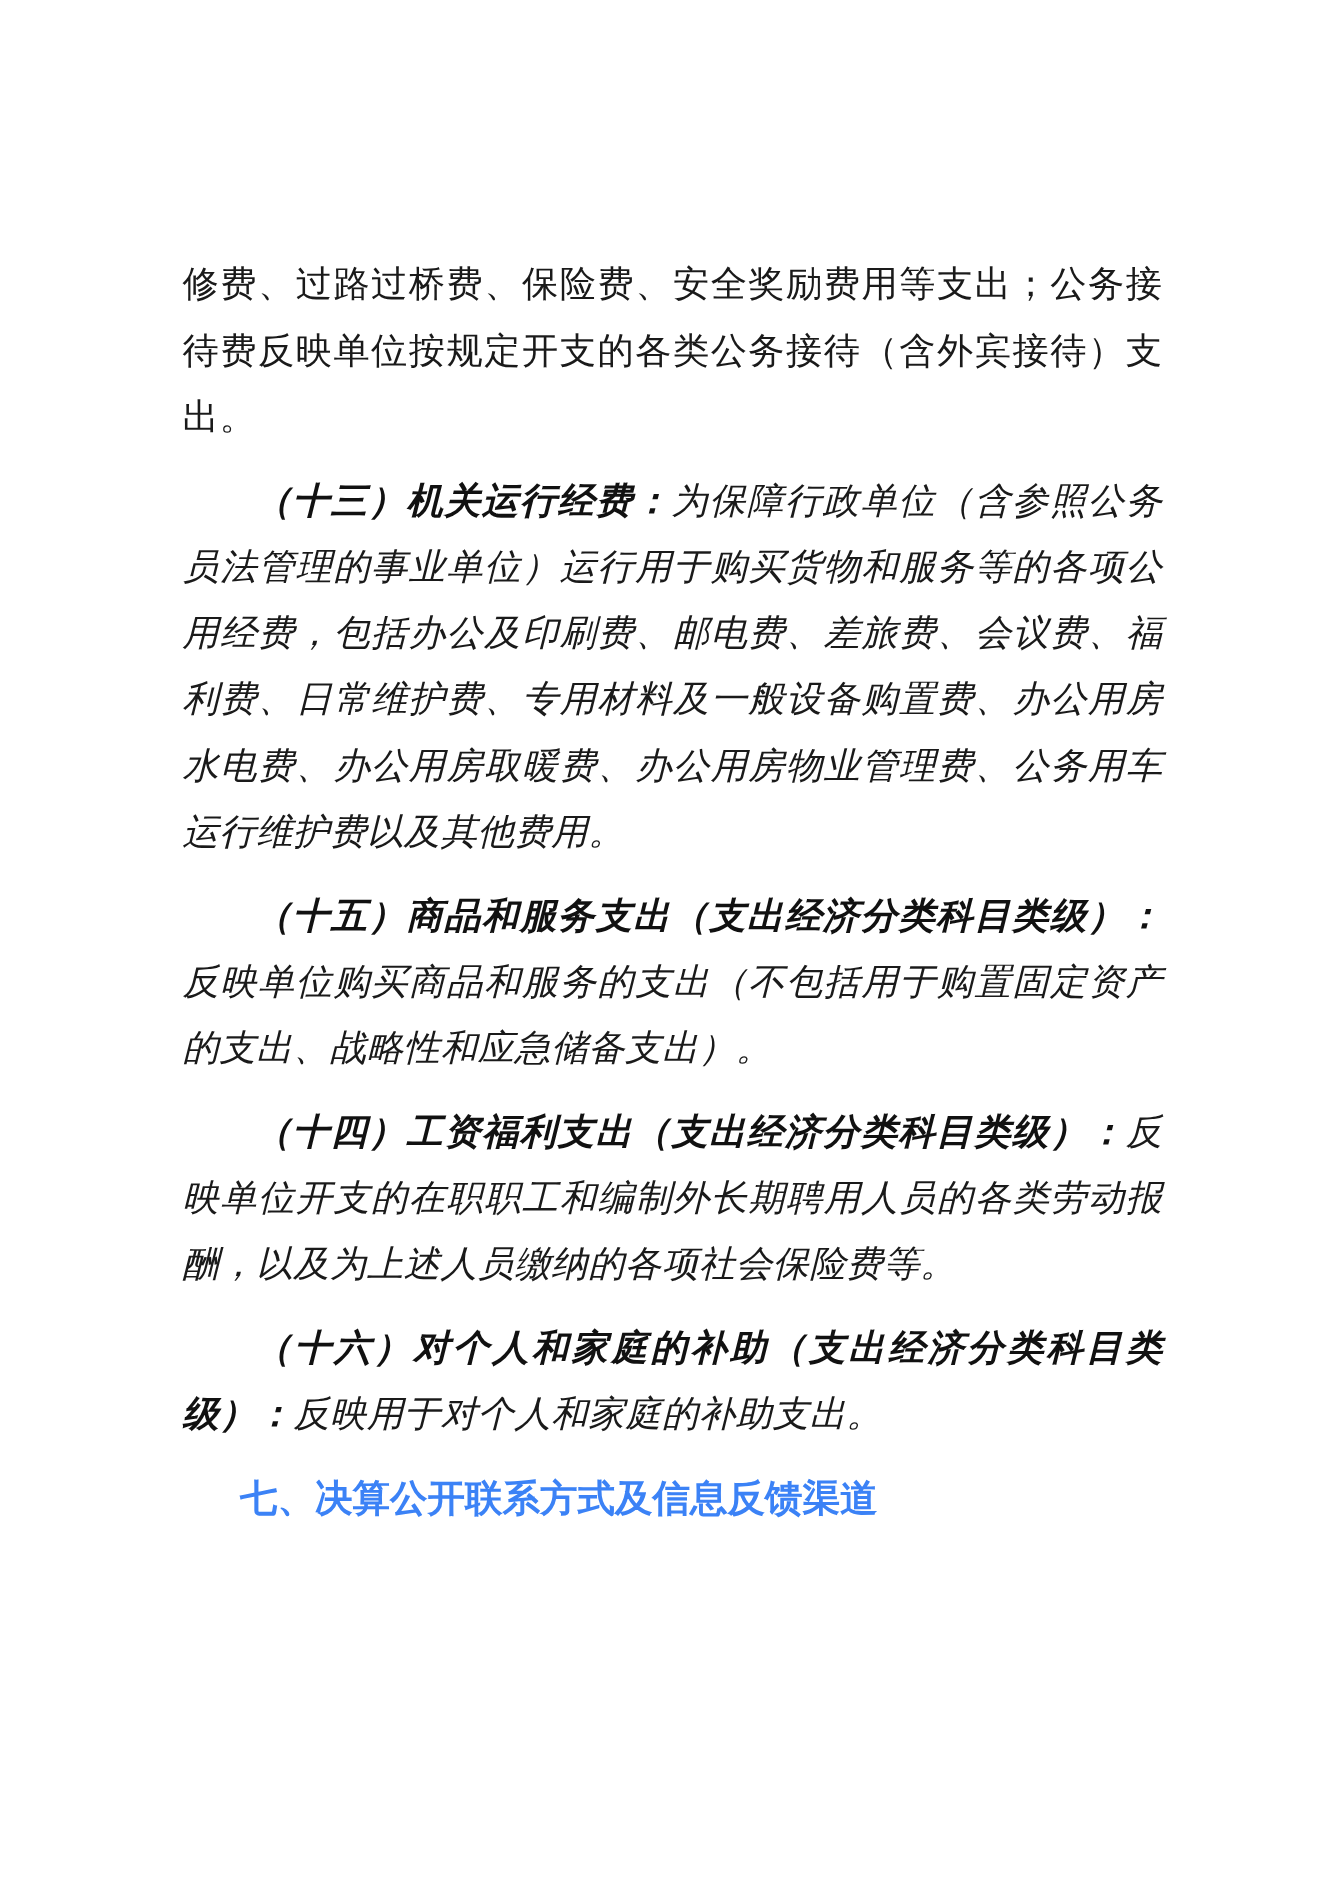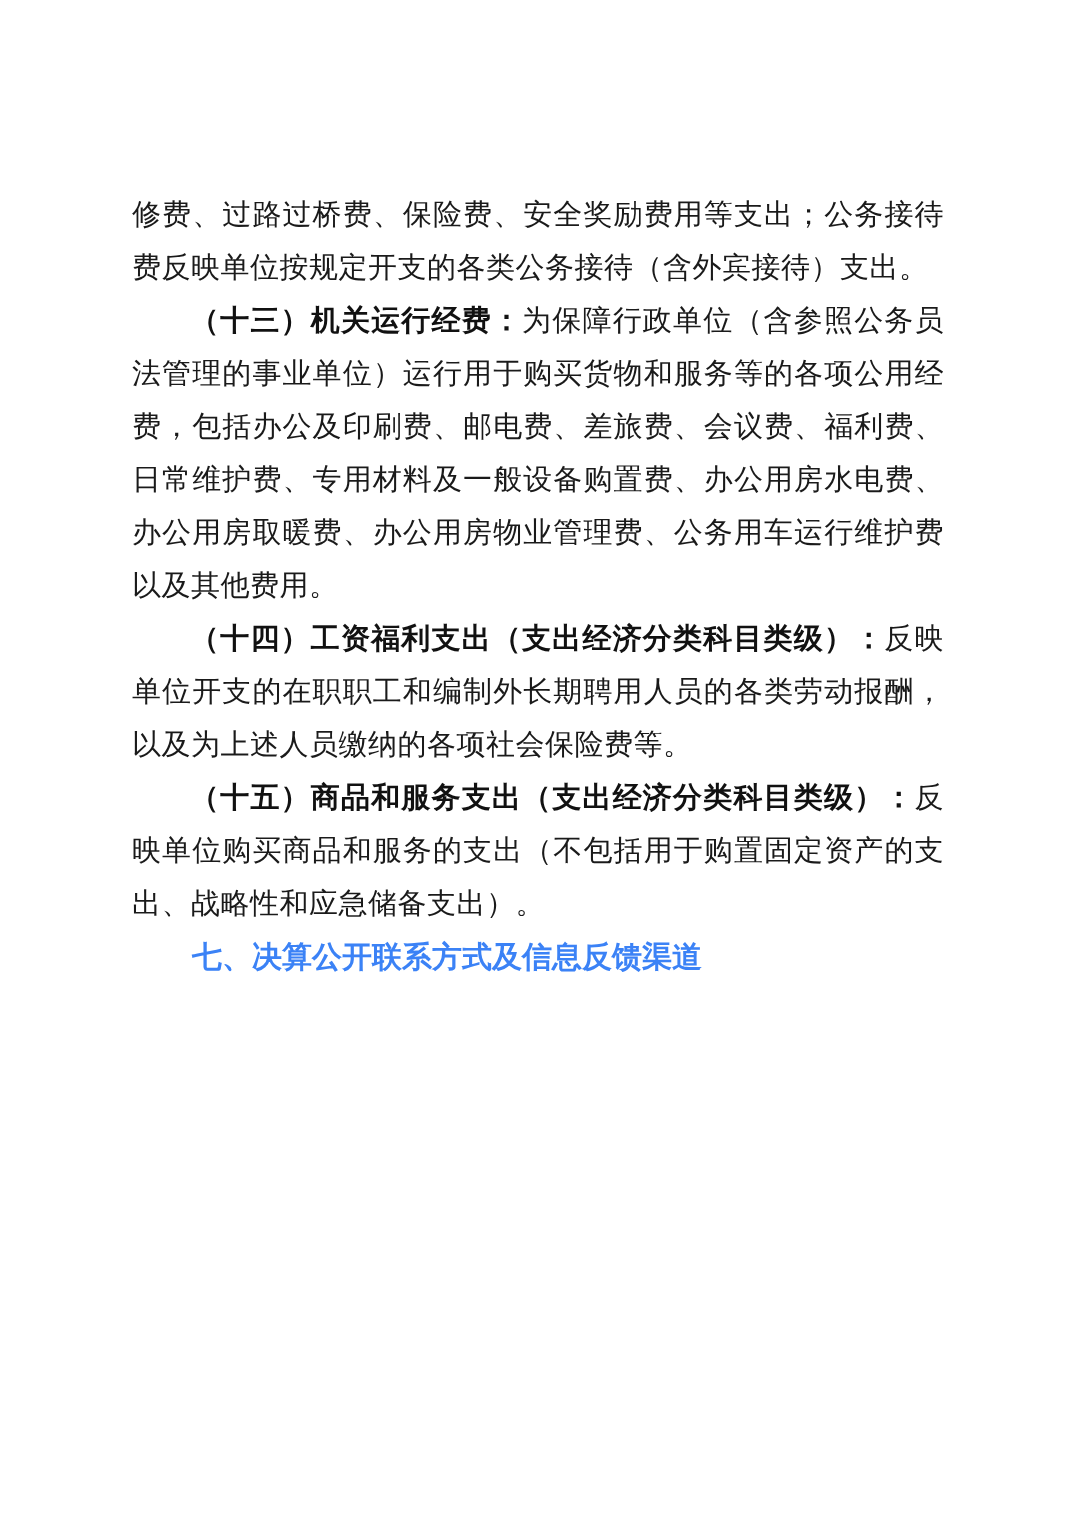--- a/index.html
+++ b/index.html
@@ -18,29 +18,30 @@
     position: absolute;
     top: 0;
     left: 0;
     width: 1075px;
     height: 1520px;
     background: #ffffff;
     box-sizing: border-box;
     padding: 188px 131px 0 132px;
   }
   .body-text p {
-    margin: 0;
+    margin: 14px;
     font-size: 29px;
     line-height: 53px;
     text-align: justify;
     text-justify: inter-character;
     letter-spacing: 0.5px;
   }
   .body-text p.indent {
     text-indent: 2em;
+    font-style: italic;
   }
   .lead {
     font-family: "Liberation Sans", "DejaVu Sans", sans-serif;
     font-weight: bold;
     color: #111111;
   }
   .section-heading {
     margin: 0;
     font-size: 30px;
     line-height: 53px;
@@ -73,23 +74,24 @@
 </head>
 <body>
 
 <div class="page">
   <div class="body-text">
 
     <p><span>修费、过路过桥费、保险费、安全奖励费用等支出；公务接待费反映单位按规定开支的各类公务接待（含外宾接待）支出。</span></p>
 
     <p class="indent"><span class="lead">（十三）机关运行经费：</span><span>为保障行政单位（含参照公务员法管理的事业单位）运行用于购买货物和服务等的各项公用经费，包括办公及印刷费、邮电费、差旅费、会议费、福利费、日常维护费、专用材料及一般设备购置费、办公用房水电费、办公用房取暖费、办公用房物业管理费、公务用车运行维护费以及其他费用。</span></p>
 
+    <p class="indent"><span class="lead">（十五）商品和服务支出（支出经济分类科目类级）：</span><span>反映单位购买商品和服务的支出（不包括用于购置固定资产的支出、战略性和应急储备支出）。</span></p>
+
     <p class="indent"><span class="lead">（十四）工资福利支出（支出经济分类科目类级）：</span><span>反映单位开支的在职职工和编制外长期聘用人员的各类劳动报酬，以及为上述人员缴纳的各项社会保险费等。</span></p>
 
-    <p class="indent"><span class="lead">（十五）商品和服务支出（支出经济分类科目类级）：</span><span>反映单位购买商品和服务的支出（不包括用于购置固定资产的支出、战略性和应急储备支出）。</span></p>
-
+    <p class="indent"><span class="lead">（十六）对个人和家庭的补助（支出经济分类科目类级）：</span><span>反映用于对个人和家庭的补助支出。</span></p>
 
 
     <h2 class="section-heading">七、决算公开联系方式及信息反馈渠道</h2>
 
   </div>
 
 </div>
 
 </body></html>

